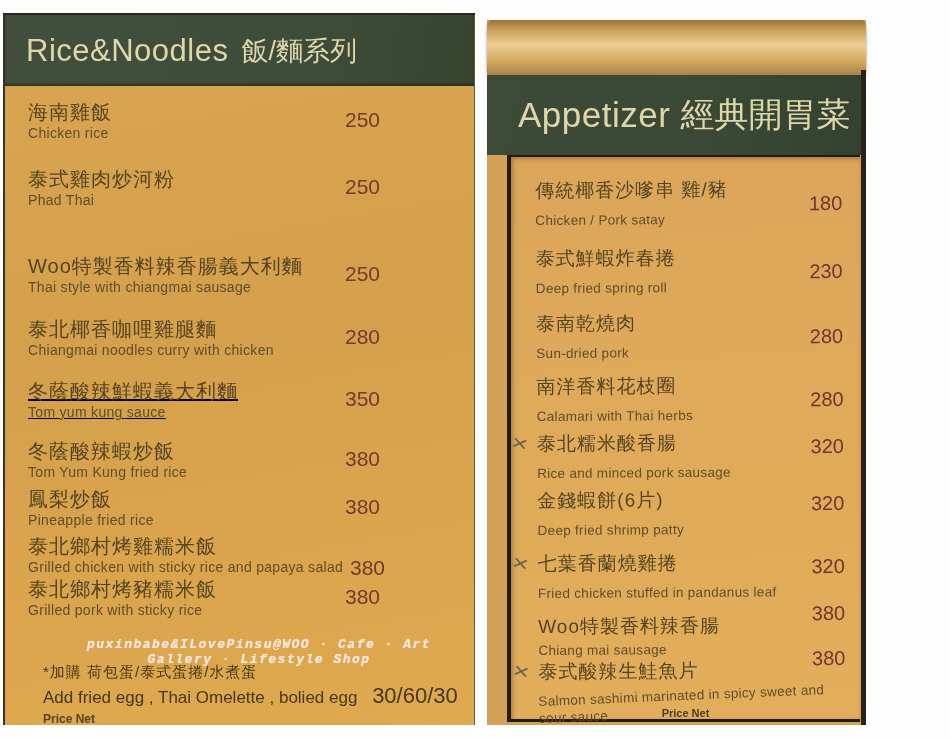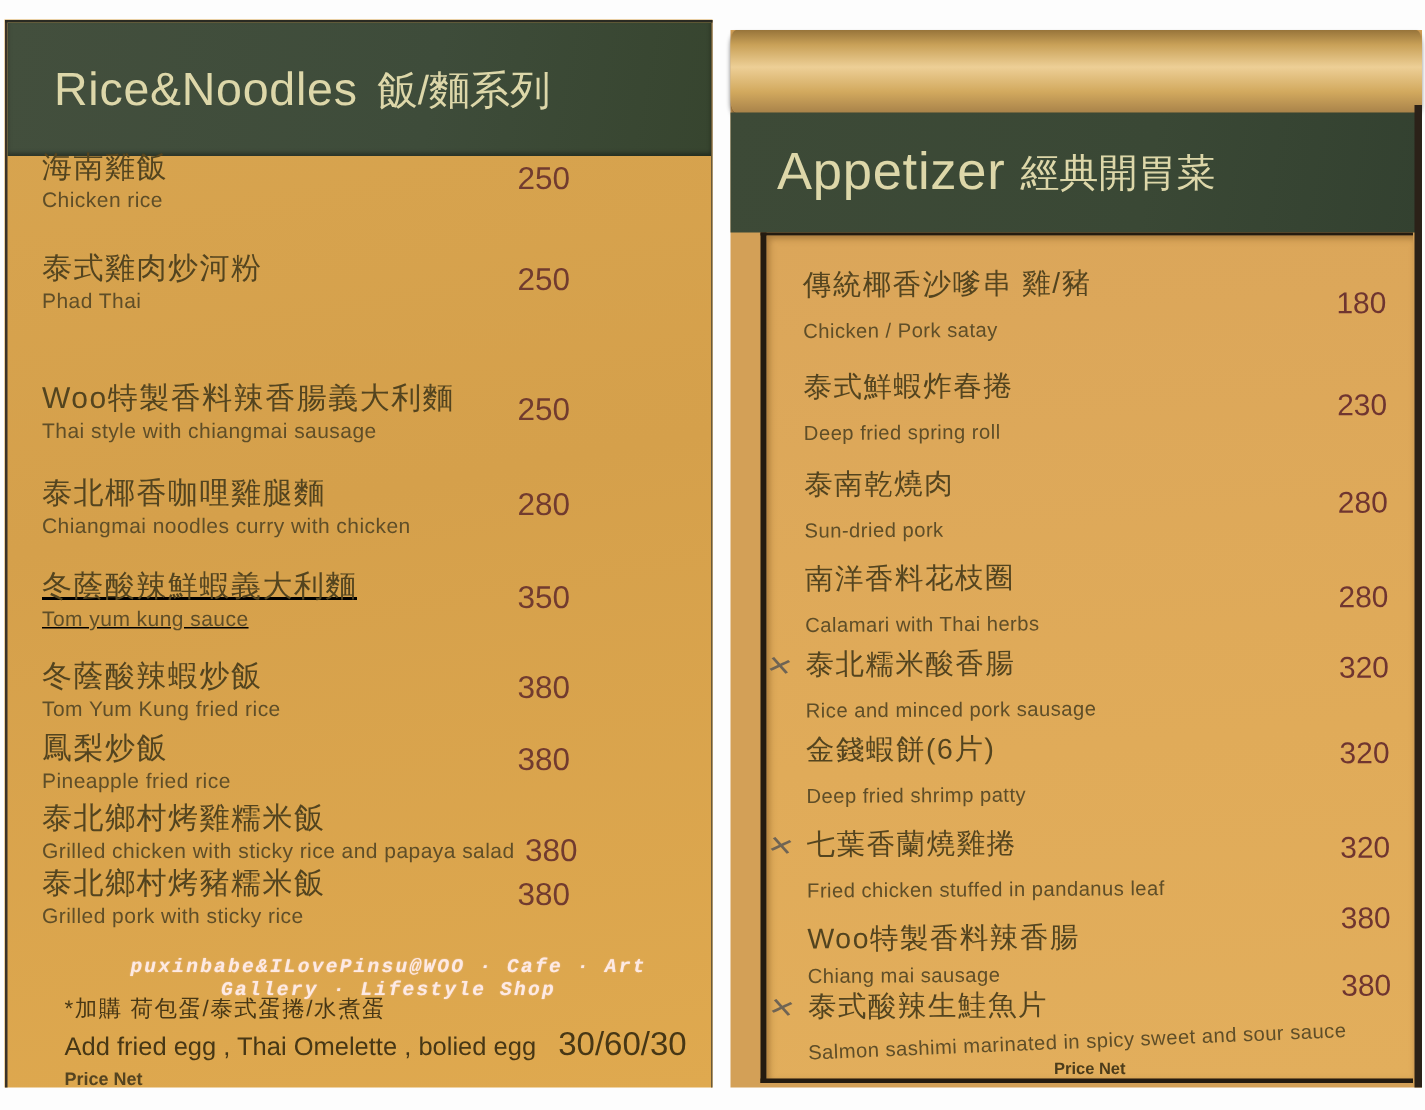--- a/index.html
+++ b/index.html
@@ -3,23 +3,23 @@
 <meta charset="utf-8">
 <style>
   html,body{margin:0;padding:0;background:#ffffff;width:950px;height:740px;overflow:hidden;
     font-family:"Liberation Sans","DejaVu Sans",sans-serif;}
   .stage{position:relative;width:950px;height:740px;background:#fdfdfd;}
 
   
   .photo-left{position:absolute;left:3px;top:13px;width:472px;height:712px;
     background:linear-gradient(170deg,#d8a550 0%,#d5a04b 45%,#dfa94f 100%);
     box-shadow:inset 0 2px 0 #2a2a22,inset 2px 0 0 #3a3228,inset -1px 0 0 #6b5a38;}
-  .banner-left{position:absolute;top:2px;left:2px;right:1px;height:89px;
+  .banner-left{position:absolute;top:2px;left:2px;right:1px;height:71px;
     background:linear-gradient(100deg,#434f3d,#3e4c3a 60%,#37452f);
-    display:flex;align-items:center;padding-left:31px;box-sizing:border-box;
+    display:flex;align-items:center;padding-left:21px;box-sizing:border-box;
     box-shadow:inset 0 -2px 3px rgba(0,0,0,.35);}
   .banner-en{font-size:31px;color:#ddd7a9;letter-spacing:.5px;}
   .banner-zh{font-size:27px;color:#ddd7a9;margin-left:13px;}
 
   .left-items{position:absolute;left:25px;top:87px;right:18px;}
   .menu-row{position:relative;}
   .menu-row .zh{font-size:20px;line-height:24px;color:#53441f;letter-spacing:1px;}
   .menu-row .en{font-size:14px;line-height:19px;color:#5f4e28;letter-spacing:.3px;}
   .menu-row .price{position:absolute;font-size:21px;color:#713b2f;}
   .left-items .menu-row .price{left:317px;top:8px;}
@@ -38,32 +38,32 @@
     font-family:Liberation Mono, monospace;font-style:italic;font-weight:bold;
     font-size:13px;letter-spacing:1.5px;color:#fdeae4;
     text-shadow:0 0 1px rgba(255,220,215,.8);}
   .left-footer{position:absolute;top:650px;left:0;right:0;text-align:left;color:#473715;padding-left:40px;}
   .foot-zh{font-size:15px;letter-spacing:1px;}
   .foot-en{font-size:17px;margin-top:1px;}
   .foot-price{font-size:22px;margin-left:10px;}
   .price-net{font-size:12px;font-weight:bold;margin-top:3px;color:#554420;}
 
   
-  .photo-right{position:absolute;left:487px;top:20px;width:461px;height:705px;
+  .photo-right{position:absolute;left:487px;top:20px;width:379px;height:705px;
     background:#d3a057;}
   .photo-right::after{content:"";position:absolute;top:50px;right:0;bottom:0;width:5px;
     background:#2b2118;}
   .roll-top{position:absolute;top:0;left:0;right:0;height:55px;
     background:linear-gradient(#97743a 0%,#c9a158 18%,#edcf96 45%,#d2a95e 75%,#a9834a 100%);
     border-radius:4px/9px;box-shadow:0 2px 3px rgba(0,0,0,.45);}
   .banner-right{position:absolute;top:55px;left:0;right:0;height:80px;
     background:linear-gradient(100deg,#3d4a37,#3a4835 60%,#334130);
     display:flex;align-items:center;padding-left:31px;box-sizing:border-box;}
   .banner-right .banner-en{font-size:35px;}
-  .banner-right .banner-zh{font-size:26px;margin-left:10px;}
+  .banner-right .banner-zh{font-size:34px;margin-left:10px;}
   .inner-page{position:absolute;top:135px;left:20px;right:6px;bottom:3px;
     background:linear-gradient(175deg,#dba65a,#e0ab59 60%,#e2ae5c);
     border-left:4px solid #241b10;border-top:2px solid #241b10;border-bottom:3px solid #241b10;
     box-shadow:inset 2px 2px 4px rgba(120,80,30,.5);}
   .right-items{position:absolute;left:26px;top:20px;right:12px;transform:rotate(-.4deg);}
   .right-items .menu-row{margin-bottom:12px;}
   .right-items .menu-row .zh{font-size:19px;line-height:26px;}
   .right-items .menu-row .en{font-size:13.5px;line-height:17px;margin-top:8px;}
   .right-items .menu-row .price{right:4px;top:16px;font-size:20px;color:#6f3530;}
   .right-items .menu-row:nth-of-type(1){margin-bottom:17px;}

